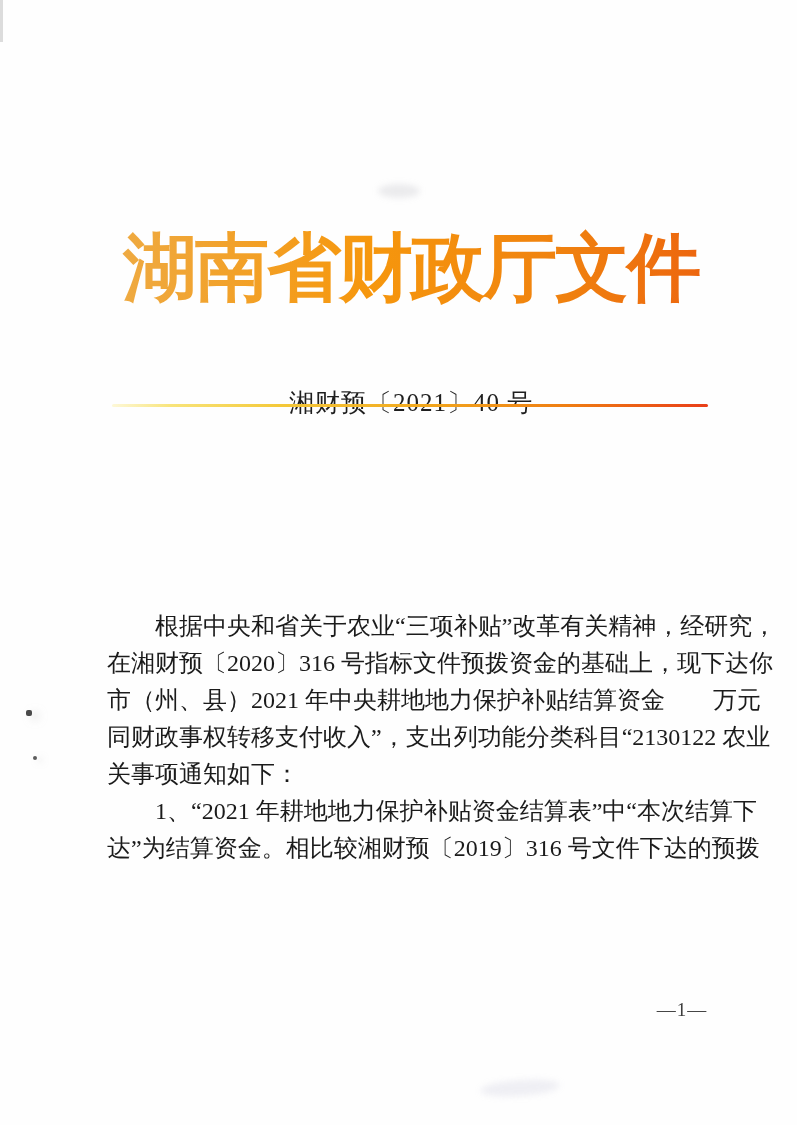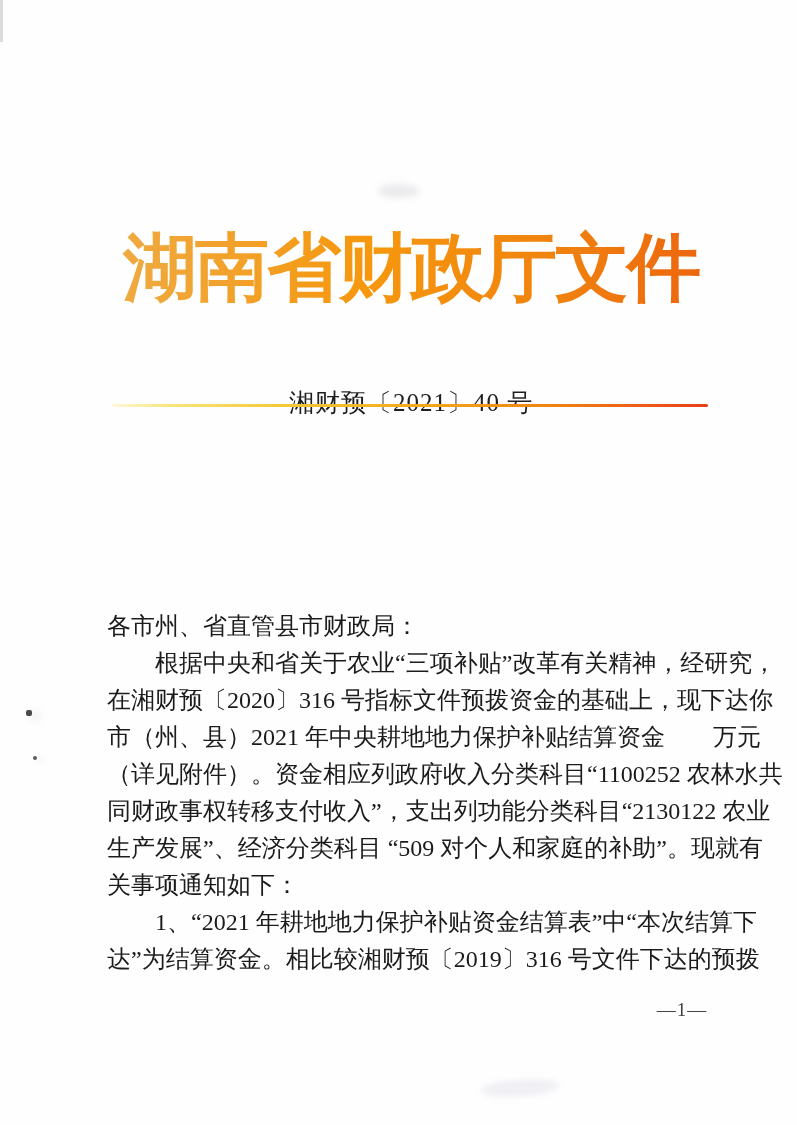--- a/index.html
+++ b/index.html
@@ -138,27 +138,24 @@
 <div class="page">
 
   <div class="letterhead-title">湖南省财政厅文件</div>
 
   <div class="doc-number">湘财预〔2021〕40 号</div>
 
   <div class="header-divider"></div>
 
 
   <div class="body-text">
-    <div class="body-line">各市州、省直管县市财政局：</div>
     <div class="body-line">　　根据中央和省关于农业“三项补贴”改革有关精神，经研究，</div>
     <div class="body-line">在湘财预〔2020〕316 号指标文件预拨资金的基础上，现下达你</div>
     <div class="body-line">市（州、县）2021 年中央耕地地力保护补贴结算资金　　万元</div>
-    <div class="body-line">（详见附件）。资金相应列政府收入分类科目“1100252 农林水共</div>
     <div class="body-line">同财政事权转移支付收入”，支出列功能分类科目“2130122 农业</div>
-    <div class="body-line">生产发展”、经济分类科目 “509 对个人和家庭的补助”。现就有</div>
     <div class="body-line">关事项通知如下：</div>
     <div class="body-line">　　1、“2021 年耕地地力保护补贴资金结算表”中“本次结算下</div>
     <div class="body-line">达”为结算资金。相比较湘财预〔2019〕316 号文件下达的预拨</div>
   </div>
 
   <div class="page-number">—1—</div>
 
   <div class="artifact speck-1"></div>
   <div class="artifact speck-2"></div>
   <div class="artifact smudge-top"></div>

